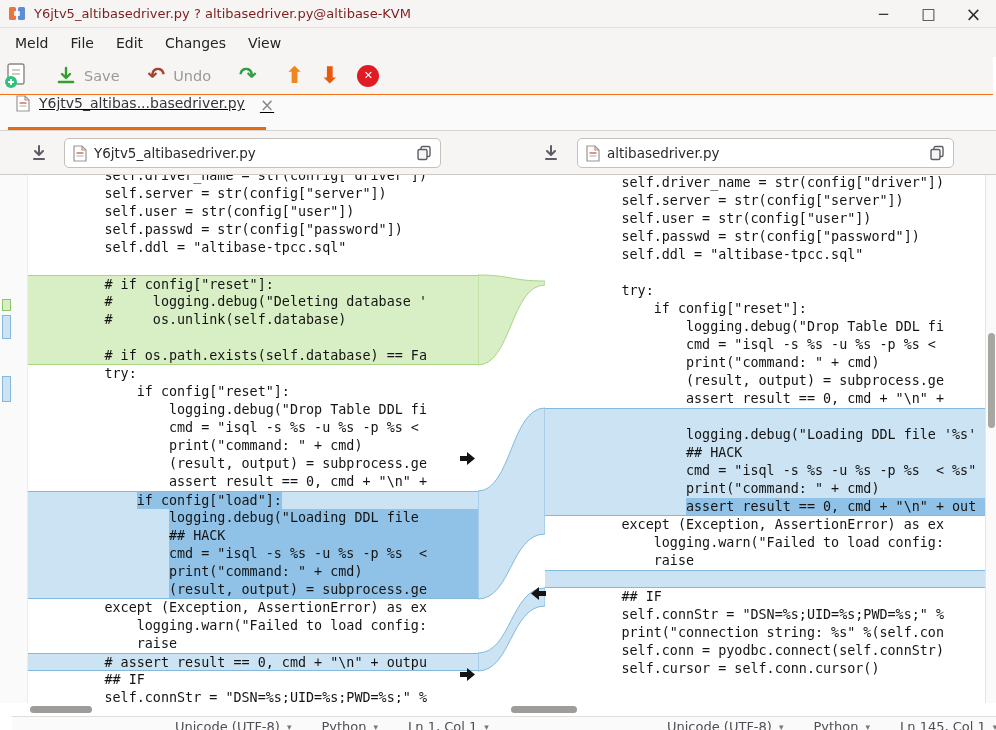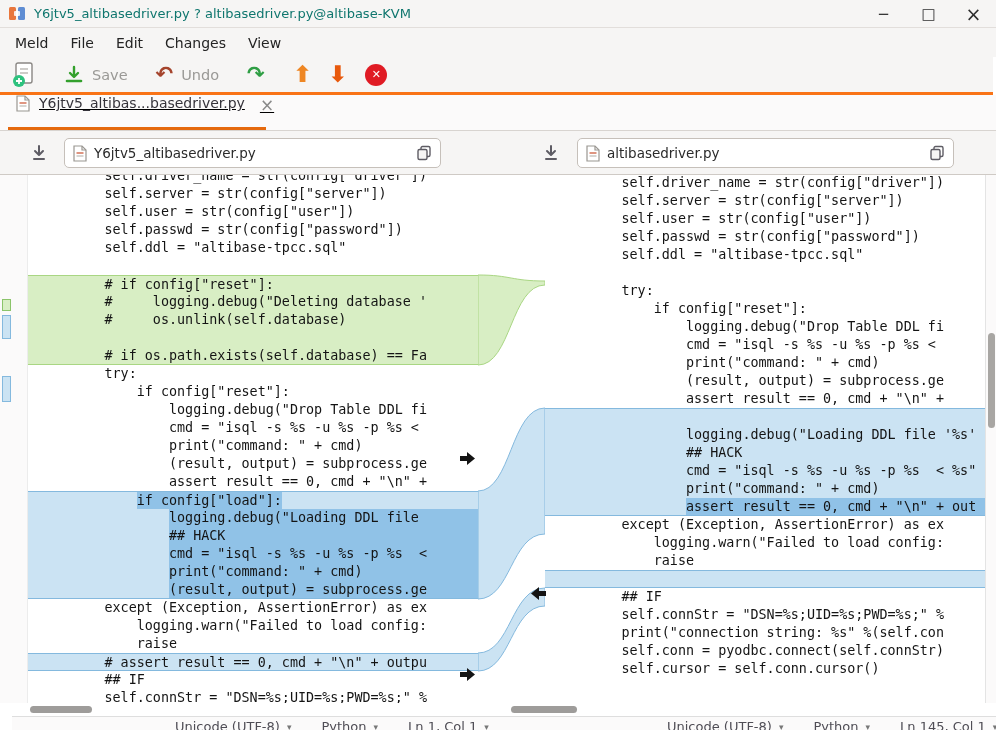--- a/index.html
+++ b/index.html
@@ -5,36 +5,36 @@
   * { margin:0; padding:0; box-sizing:border-box; }
   html,body { width:996px; height:730px; overflow:hidden; background:#fff;
               font-family:"DejaVu Sans","Liberation Sans",sans-serif; }
   .app { position:relative; width:996px; height:730px; background:#fff; overflow:hidden; }
 
   
   .titlebar { position:absolute; left:0; top:0; width:996px; height:28px;
               background:#f6f5f4; border-bottom:1px solid #e2dedb;
               display:flex; align-items:center; }
   .app-icon { margin-left:8px; width:18px; height:18px; }
-  .title { margin-left:8px; font-size:13px; color:#0f766e; font-weight:500; }
+  .title { margin-left:8px; font-size:13px; color:#7f1d1d; font-weight:500; }
   .win-controls { position:absolute; right:0; top:0; height:28px; display:flex; }
   .win-btn { width:45px; height:28px; display:flex; align-items:center; justify-content:center;
              font-size:15px; color:#2e2e2e; cursor:default; }
   .win-btn.close { font-size:19px; }
 
   
   .menubar { position:absolute; left:0; top:28px; width:996px; height:29px;
              background:#f6f5f4; display:flex; padding-left:4px; }
   .menu-item { padding:0 11px; font-size:14px; color:#242424; height:29px;
                display:flex; align-items:center; }
 
   
   .toolbar { position:absolute; left:0; top:57px; width:993px; height:38px;
-             background:#f6f5f4; border-bottom:3px solid #f97316;
-             display:flex; align-items:center; padding-left:12px; }
+             background:#f6f5f4; border-bottom:1px solid #f97316;
+             display:flex; align-items:center; padding-left:4px; }
   .tb-btn { display:flex; align-items:center; gap:8px; margin-right:28px; }
   .tb-label { font-size:14.5px; color:#9a9996; }
   .glyph { font-size:21px; line-height:21px; font-weight:bold; }
   .stop-circle { width:22px; height:22px; border-radius:50%; background:#e01b24;
                  display:flex; align-items:center; justify-content:center;
                  color:#fff; font-size:11px; font-weight:bold; }
 
   
   .tabbar { position:absolute; left:0; top:95px; width:996px; height:36px;
             background:#fbfafa; border-bottom:1px solid #d8d4d0; }

